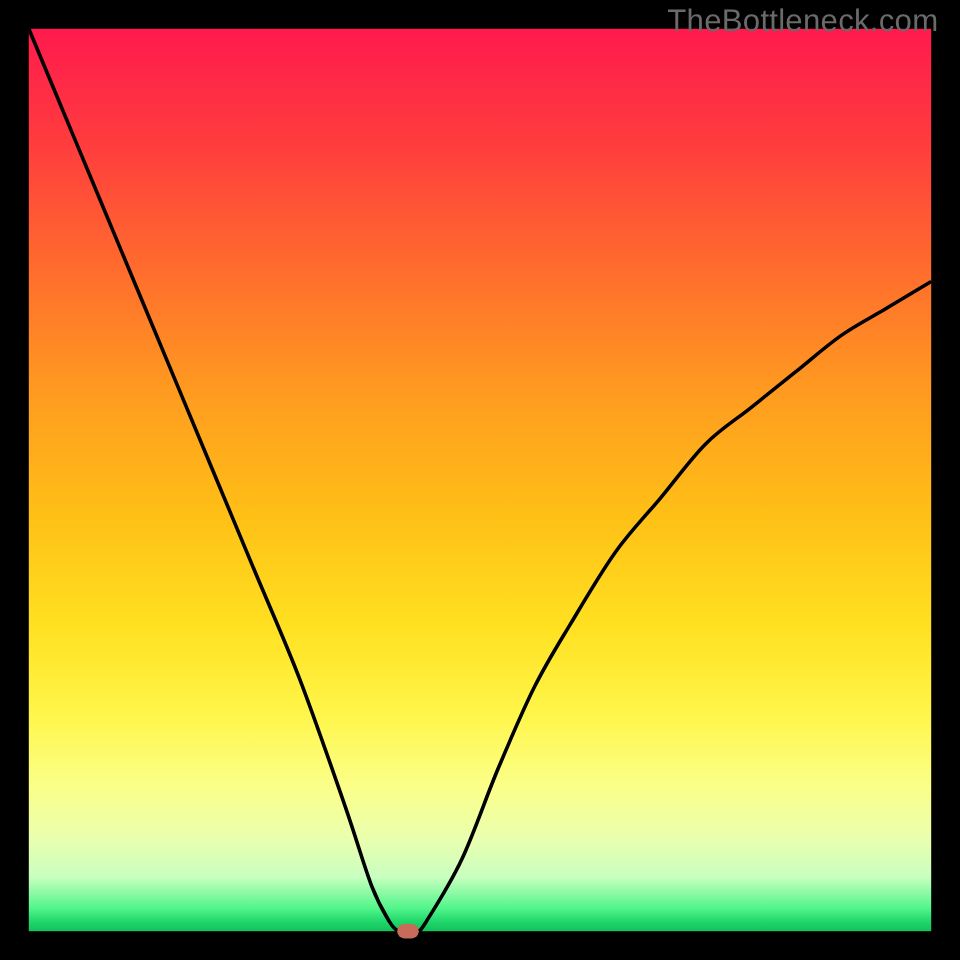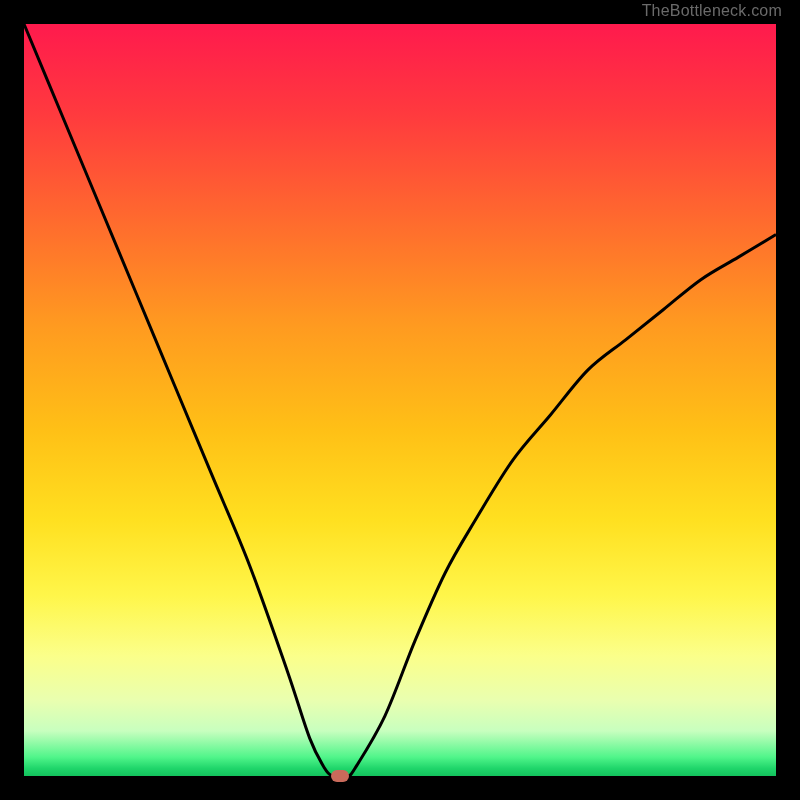--- a/index.html
+++ b/index.html
@@ -25,21 +25,21 @@
     left: 24px;
     width: 752px;
     height: 752px;
     
   }
   .watermark {
     position: absolute;
     top: 2px;
     right: 18px;
     color: #6a6a6a;
-    font-size: 16px;
+    font-size: 26px;
     font-weight: 500;
     letter-spacing: 0.2px;
   }
   svg.curve {
     position: absolute;
     top: 0;
     left: 0;
     width: 752px;
     height: 752px;
     overflow: visible;

